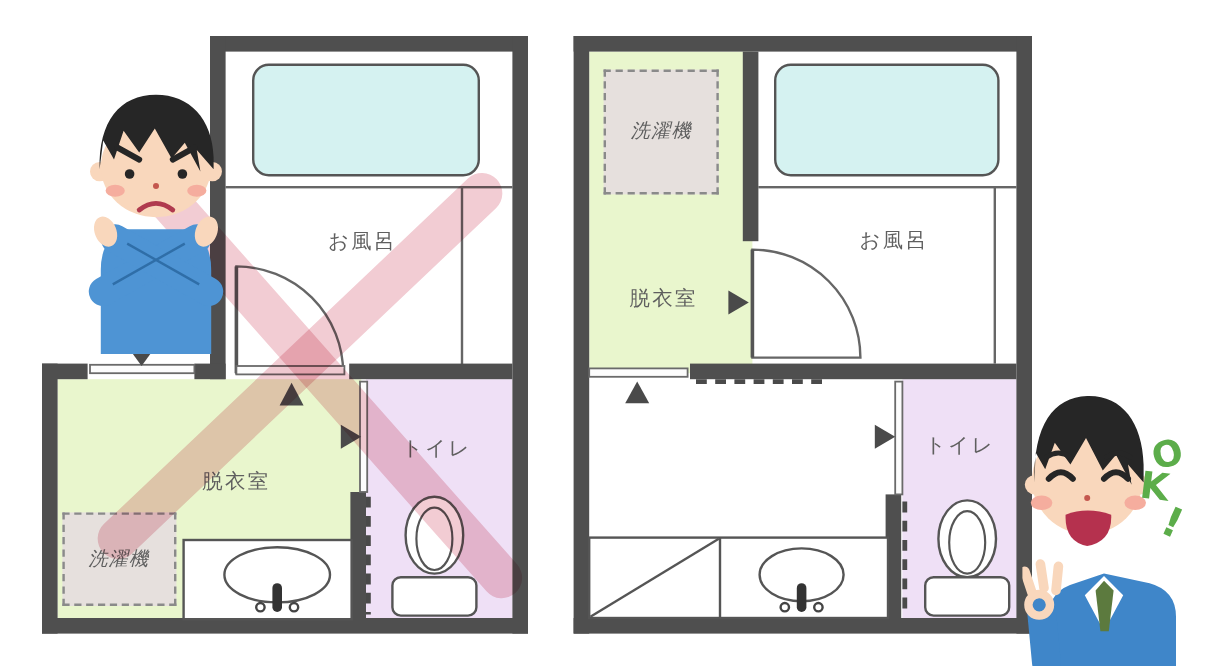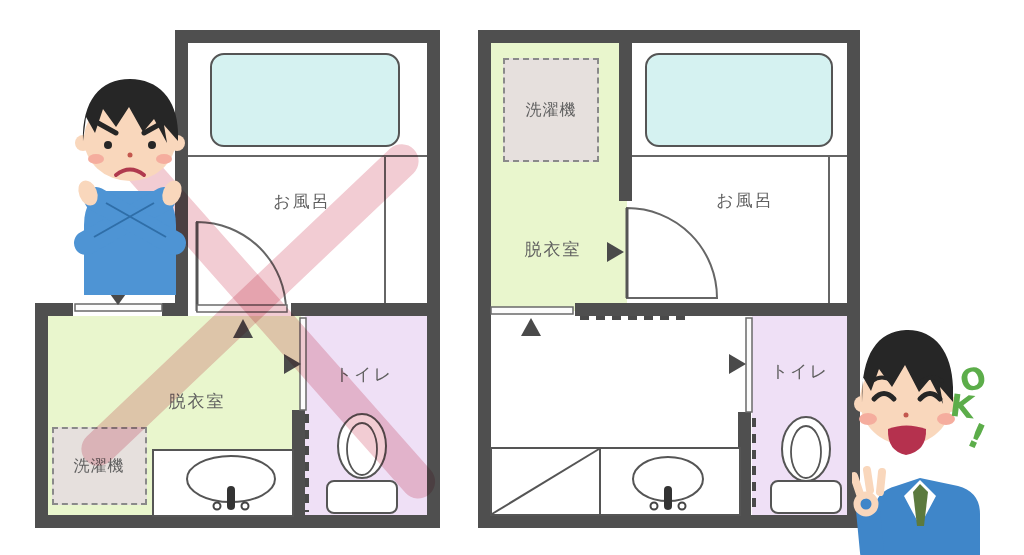--- a/index.html
+++ b/index.html
@@ -6,21 +6,21 @@
   #stage{position:relative;width:1024px;height:555px;background:#fff;overflow:hidden;
          font-family:"DejaVu Sans",sans-serif;}
   .abs{position:absolute;}
   .wall{position:absolute;background:var(--wall,#4f4f4f);}
   .room{position:absolute;}
   .thin-line{position:absolute;background:var(--line,#666);}
   .tub{position:absolute;background:var(--bathtub,#d5f2f1);border:2px solid #555;border-radius:14px;}
   .washer{position:absolute;background:var(--washer-box,#e6e0dd);border:2px dashed #8a8a8a;box-sizing:border-box;}
   .room-label{position:absolute;transform:translate(-50%,-50%);font-size:17px;color:var(--label-text,#5f5f5f);
               letter-spacing:2px;white-space:nowrap;}
-  .room-label.small{font-size:16px;letter-spacing:1px;}
+  .room-label.small{font-size:16px;letter-spacing:1px;font-style:italic;}
   .cross-stroke{position:absolute;background:var(--cross-pink,#f2ccd3);mix-blend-mode:multiply;
                 border-radius:18px;}
   .fixsvg{position:absolute;left:0;top:0;width:1024px;height:555px;pointer-events:none;}
   .persvg{position:absolute;pointer-events:none;}
   .ok-text{position:absolute;left:948px;top:362px;width:60px;color:var(--ok-green,#5cad4a);
            font-weight:bold;}
   .ok-text span{display:block;line-height:1;}
   .ok-o{font-size:30px;margin-left:12px;transform:rotate(-14deg);}
   .ok-k{font-size:31px;margin-left:2px;margin-top:1px;transform:rotate(7deg);}
   .ok-bang{font-size:34px;margin-left:20px;margin-top:0px;transform:rotate(24deg);}

